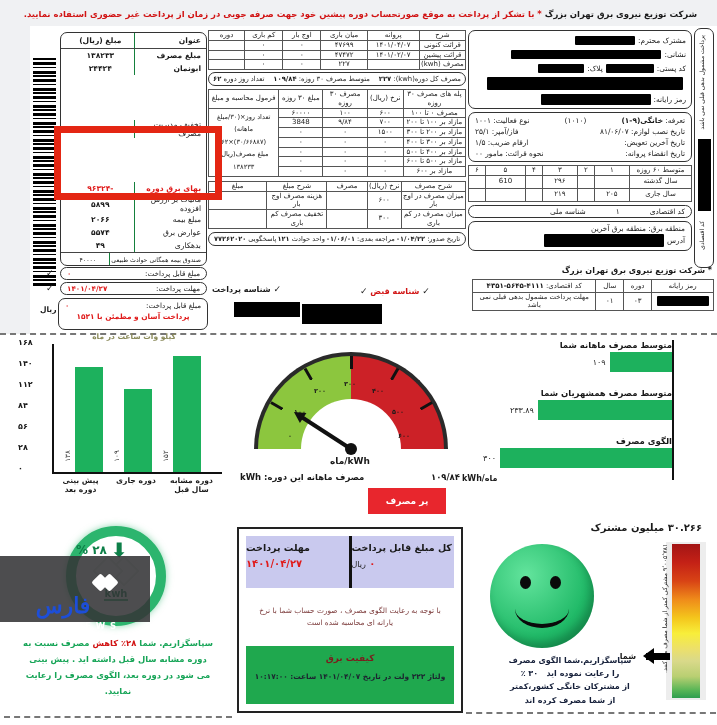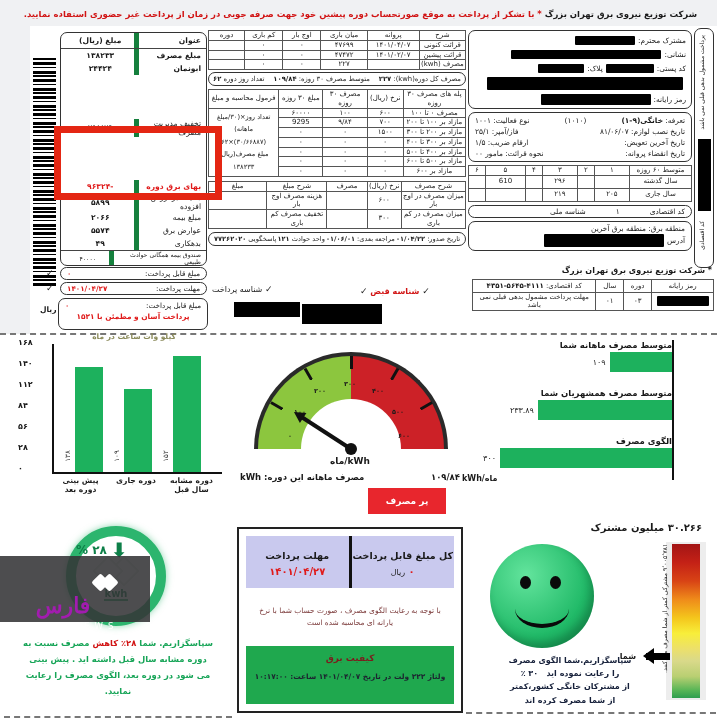--- a/index.html
+++ b/index.html
@@ -12,21 +12,21 @@
   .rbox{border:1.5px solid #333;border-radius:7px;background:#fff;box-sizing:border-box;}
   .pill{border:1.2px solid #333;border-radius:7px;background:#fff;box-sizing:border-box;}
   table{border-collapse:collapse;}
   td,th{border:1px solid #555;font-size:7px;padding:0 1px;text-align:center;font-weight:normal;line-height:1.25;}
   .blk{display:inline-block;background:#000;height:9px;vertical-align:middle;border-radius:1px;}
   .barcode{position:absolute;left:33px;top:58px;width:23px;height:228px;
     background:repeating-linear-gradient(180deg,#000 0 2px,#fff 2px 4px,#000 4px 7px,#fff 7px 9px,#000 9px 10px,#fff 10px 13px,#000 13px 16px,#fff 16px 17px);}
   
   .amounts{position:absolute;left:60px;top:32px;width:147px;height:234px;display:flex;flex-direction:column;font-size:7.6px;}
   .arow{display:flex;min-height:13px;align-items:center;}
-  .arow .ttl{width:52%;text-align:right;padding-right:5px;border-left:5px solid #15803d;box-sizing:border-box;align-self:stretch;display:flex;align-items:center;}
+  .arow .ttl{width:52%;text-align:right;padding-right:5px;border-left:1px solid #15803d;box-sizing:border-box;align-self:stretch;display:flex;align-items:center;}
   .arow .amt{width:48%;text-align:center;padding-left:6px;direction:ltr;}
   .ahead{border-bottom:1px solid #444;font-weight:bold;min-height:15px;}
   .spacer{flex:1;}
   .red-highlight{position:absolute;left:54px;top:126px;width:154px;height:60px;border:7px solid #e42613;z-index:6;}
   .checkline{position:absolute;font-size:8px;display:flex;align-items:center;gap:2px;}
   .chk{color:#222;font-size:9px;}
   
   .midcol{position:absolute;left:208px;top:30px;width:258px;}
   .sumline{display:flex;justify-content:space-between;font-size:6.8px;align-items:center;padding:2px 4px;margin-top:2px;}
   .issue{display:flex;justify-content:space-between;font-size:6.6px;align-items:center;padding:2px 5px;margin-top:3px;}
@@ -78,21 +78,21 @@
   .badge{position:absolute;left:62px;top:6px;width:100px;height:100px;border-radius:50%;border:10px solid #2cb56e;background:#fff;box-sizing:border-box;box-shadow:0 0 7px rgba(44,181,110,.55);text-align:center;}
   .badge-top{display:flex;align-items:center;gap:4px;margin-top:6px;color:#0d7f48;font-weight:bold;font-size:12px;direction:ltr;}
   .badge-arrow{font-size:20px;line-height:.8;color:#0d7f48;}
   .dias{display:flex;justify-content:center;gap:0;margin-top:2px;}
   .dia{width:18px;height:18px;background:#fff;border:2px solid #e2eee2;transform:rotate(45deg);margin:0 -3px;}
   .badge-kwh{color:#0d7f48;font-weight:bold;font-size:10px;border-bottom:2px solid #2cb56e;display:inline-block;margin-top:1px;}
   .tl-text{position:absolute;left:0;top:116px;width:228px;text-align:center;font-size:8.4px;font-weight:bold;color:#18a558;line-height:1.9;}
   
   .paybox{position:absolute;left:237px;top:527px;width:226px;height:186px;border:2px solid #222;box-sizing:border-box;padding:7px;display:flex;flex-direction:column;}
   .pb-head{background:#c9c9ee;display:flex;min-height:52px;}
-  .pb-cell{flex:1;text-align:center;padding-top:14px;}
+  .pb-cell{flex:1;text-align:left;padding-top:6px;}
   .pb-div{width:3px;background:#111;}
   .pb-label{font-weight:bold;font-size:9.5px;}
   .pb-val{color:#e01b1b;font-weight:bold;font-size:10px;margin-top:5px;}
   .pb-note{flex:1;display:flex;align-items:center;justify-content:center;text-align:center;font-size:7.4px;color:#7c3b3b;padding:2px 6px;line-height:1.6;}
   .pb-green{background:#1fa84e;min-height:58px;text-align:center;color:#7b1d1d;padding-top:7px;box-sizing:border-box;}
   .pb-green .q1{font-weight:bold;font-size:9px;}
   .pb-green .q2{font-size:7.4px;color:#1c2430;margin-top:9px;font-weight:bold;}
   
   .combox{position:absolute;left:470px;top:520px;width:246px;height:198px;}
   .com-title{position:absolute;right:14px;top:2px;font-weight:bold;font-size:10px;}
@@ -107,22 +107,22 @@
   .smiley{position:absolute;left:20px;top:24px;width:104px;height:104px;border-radius:50%;
     background:radial-gradient(circle at 35% 30%,#63e49d,#21ba68 62%,#0f9e52);box-shadow:inset -4px -6px 9px rgba(0,0,0,.22);}
   .eye{position:absolute;top:32px;width:11px;height:13px;border-radius:50%;background:#0a0a0a;}
   .smile{position:absolute;left:25px;top:46px;width:54px;height:34px;border-radius:50%;border-bottom:4px solid #0a0a0a;}
   .com-text{position:absolute;left:0;top:134px;width:200px;text-align:center;font-size:8px;font-weight:bold;color:#16203a;line-height:1.65;}
   
   .wm{position:absolute;left:0;top:556px;width:150px;height:66px;background:rgba(52,52,55,.88);z-index:9;display:flex;flex-direction:column;align-items:center;justify-content:center;}
   .wm-row{display:flex;align-items:center;gap:6px;direction:ltr;}
   .wm-dias{display:flex;}
   .wm-dia{width:13px;height:13px;background:#fff;transform:rotate(45deg);margin:0 -2px;border-radius:2px;}
-  .wm-fa{color:#a21caf;font-size:22px;font-weight:bold;font-family:"DejaVu Serif",serif;margin-top:44px;}
-  .wm-en{color:#fff;font-size:8.5px;letter-spacing:5px;margin-top:3px;font-weight:normal;direction:ltr;}
+  .wm-fa{color:#1d4ed8;font-size:22px;font-weight:bold;font-family:"DejaVu Serif",serif;margin-top:44px;}
+  .wm-en{color:#fff;font-size:8.5px;letter-spacing:5px;margin-top:3px;font-weight:bold;direction:ltr;}
   .ltr{direction:ltr;}
   .bold{font-weight:bold;}
   .redv{color:#e01b1b;font-weight:bold;}
 </style>
 </head>
 <body>
 
 <div class="page">
   <div class="gray-top"></div>
   <div class="gray-left"></div>
@@ -279,21 +279,21 @@
           <div>تعداد روز×(۳۰/مبلغ ماهانه)</div>
           <div class="ltr">۶۲×(۳۰/۶۶۸۸۷)</div>
           <div>مبلغ مصرف(ریال)</div>
           <div>۱۳۸۲۳۳</div>
         </td>
       </tr>
       <tr>
             <td>مازاد بر ۱۰۰ تا ۲۰۰</td>
             <td>۷۰۰</td>
             <td class="ltr">۹/۸۴</td>
-            <td>9295</td>
+            <td>3848</td>
           </tr>
       <tr>
             <td>مازاد بر ۲۰۰ تا ۳۰۰</td>
             <td>۱۵۰۰</td>
             <td>۰</td>
             <td>۰</td>
           </tr>
       <tr>
             <td>مازاد بر ۳۰۰ تا ۴۰۰</td>
             <td>۰</td>
@@ -478,21 +478,21 @@
         <th><span>کد اقتصادی:</span> <b class="ltr">۴۱۱۱-۵۶۴۵-۴۳۵۱</b></th>
       </tr>
       <tr style="height:16px;">
         <td><span class="blk" style="width:52px;height:10px;"></span></td>
         <td>۰۳</td>
         <td>۰۱</td>
         <td style="font-size:6.8px;">مهلت پرداخت مشمول بدهی قبلی نمی باشد</td>
       </tr>
     </tbody>
       </table>
-    <div style="position:absolute;left:2px;top:18px;font-size:8px;font-weight:normal;">
+    <div style="position:absolute;left:2px;top:18px;font-size:8px;font-weight:bold;">
       <span class="chk">✓</span>
       <span>شناسه پرداخت</span>
     </div>
     <div style="position:absolute;left:150px;top:20px;font-size:8px;font-weight:bold;">
       <span class="chk">✓</span>
       <span class="red">شناسه قبض</span>
       <span class="chk">✓</span>
     </div>
     <div style="position:absolute;left:24px;top:36px;width:66px;height:15px;background:#000;"></div>
     <div style="position:absolute;left:92px;top:38px;width:80px;height:20px;background:#000;"></div>

